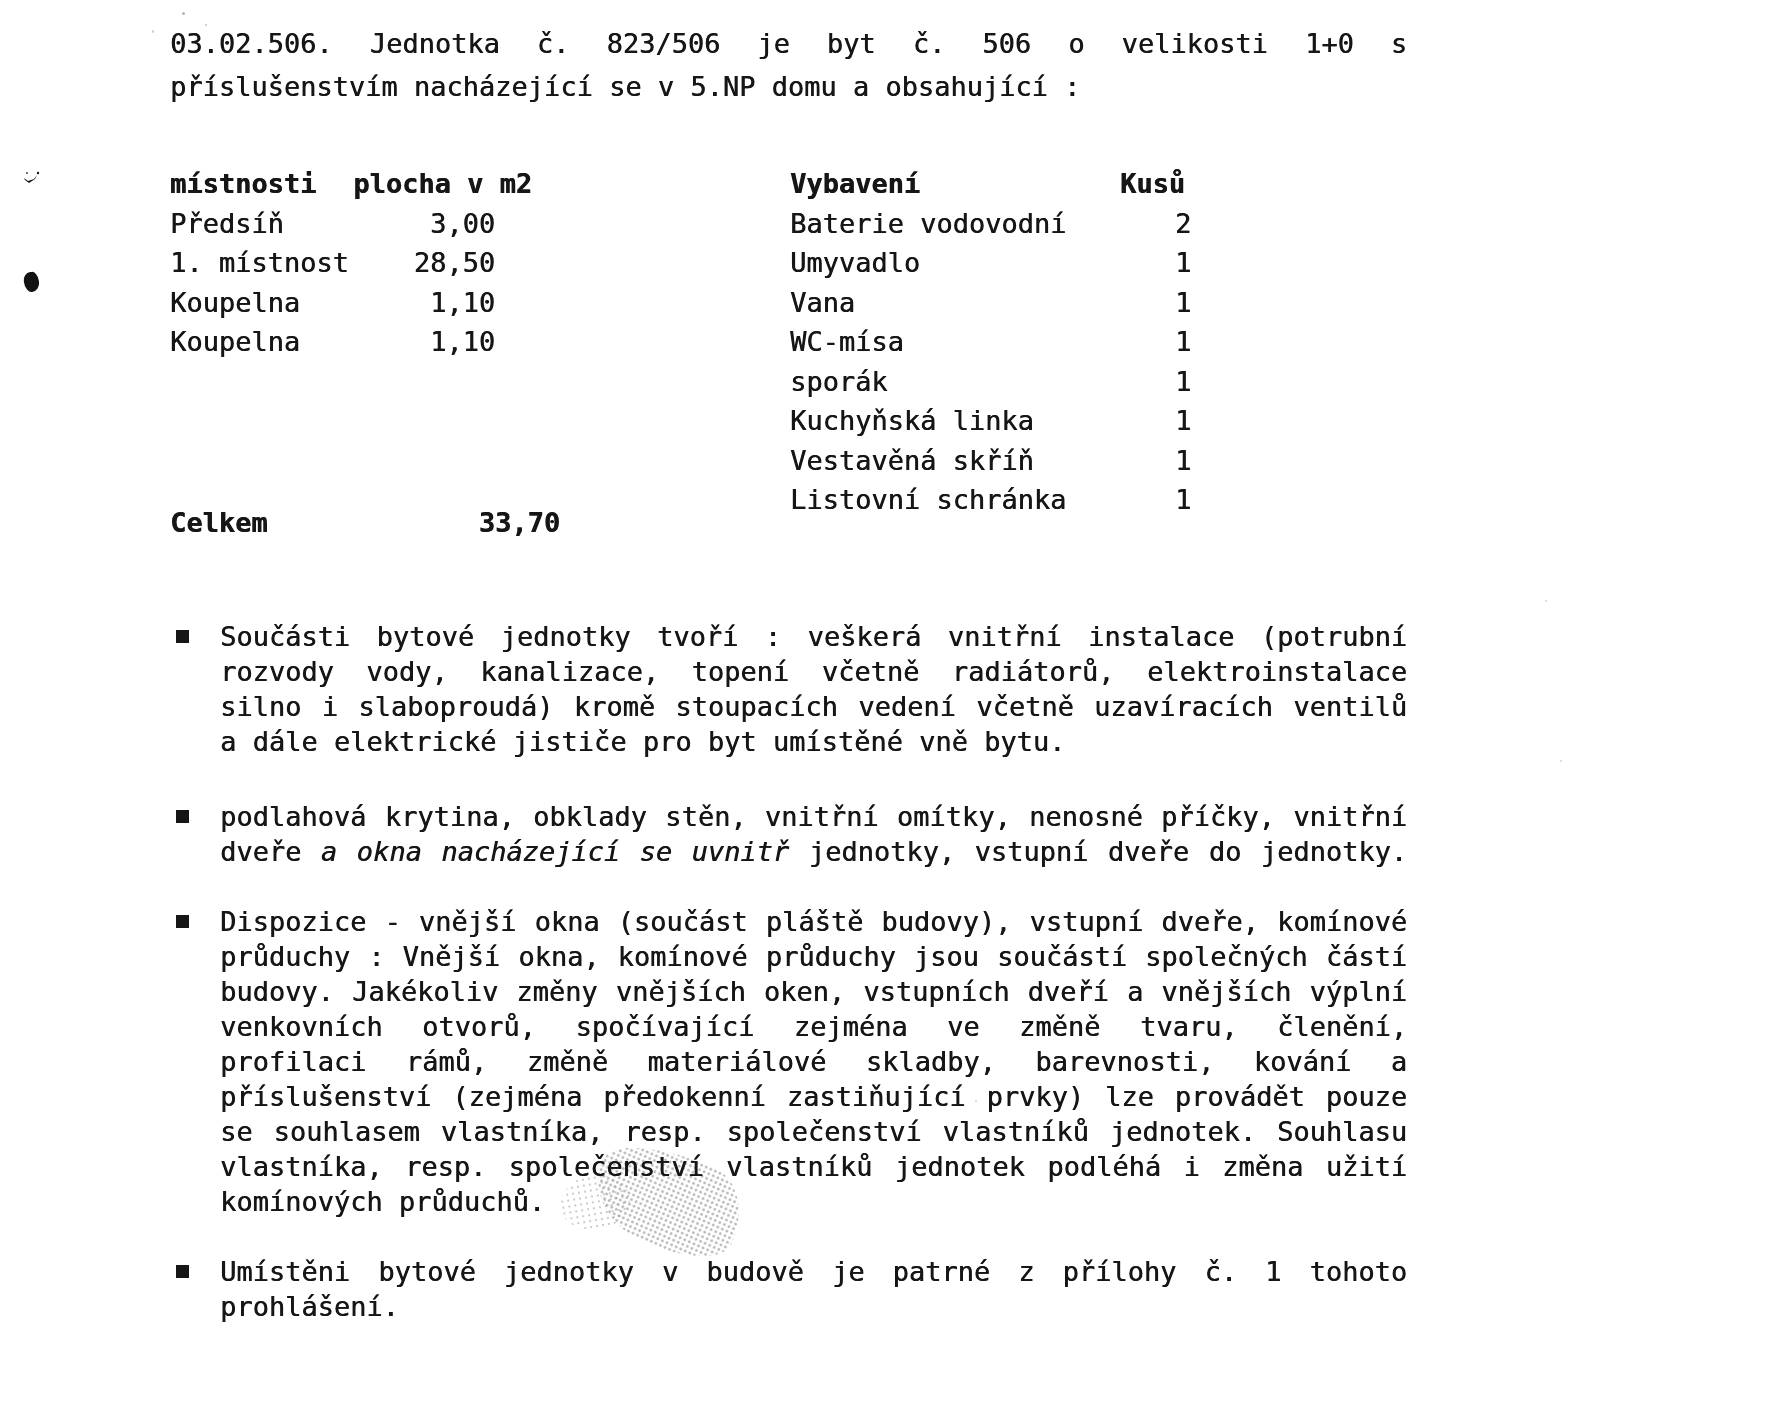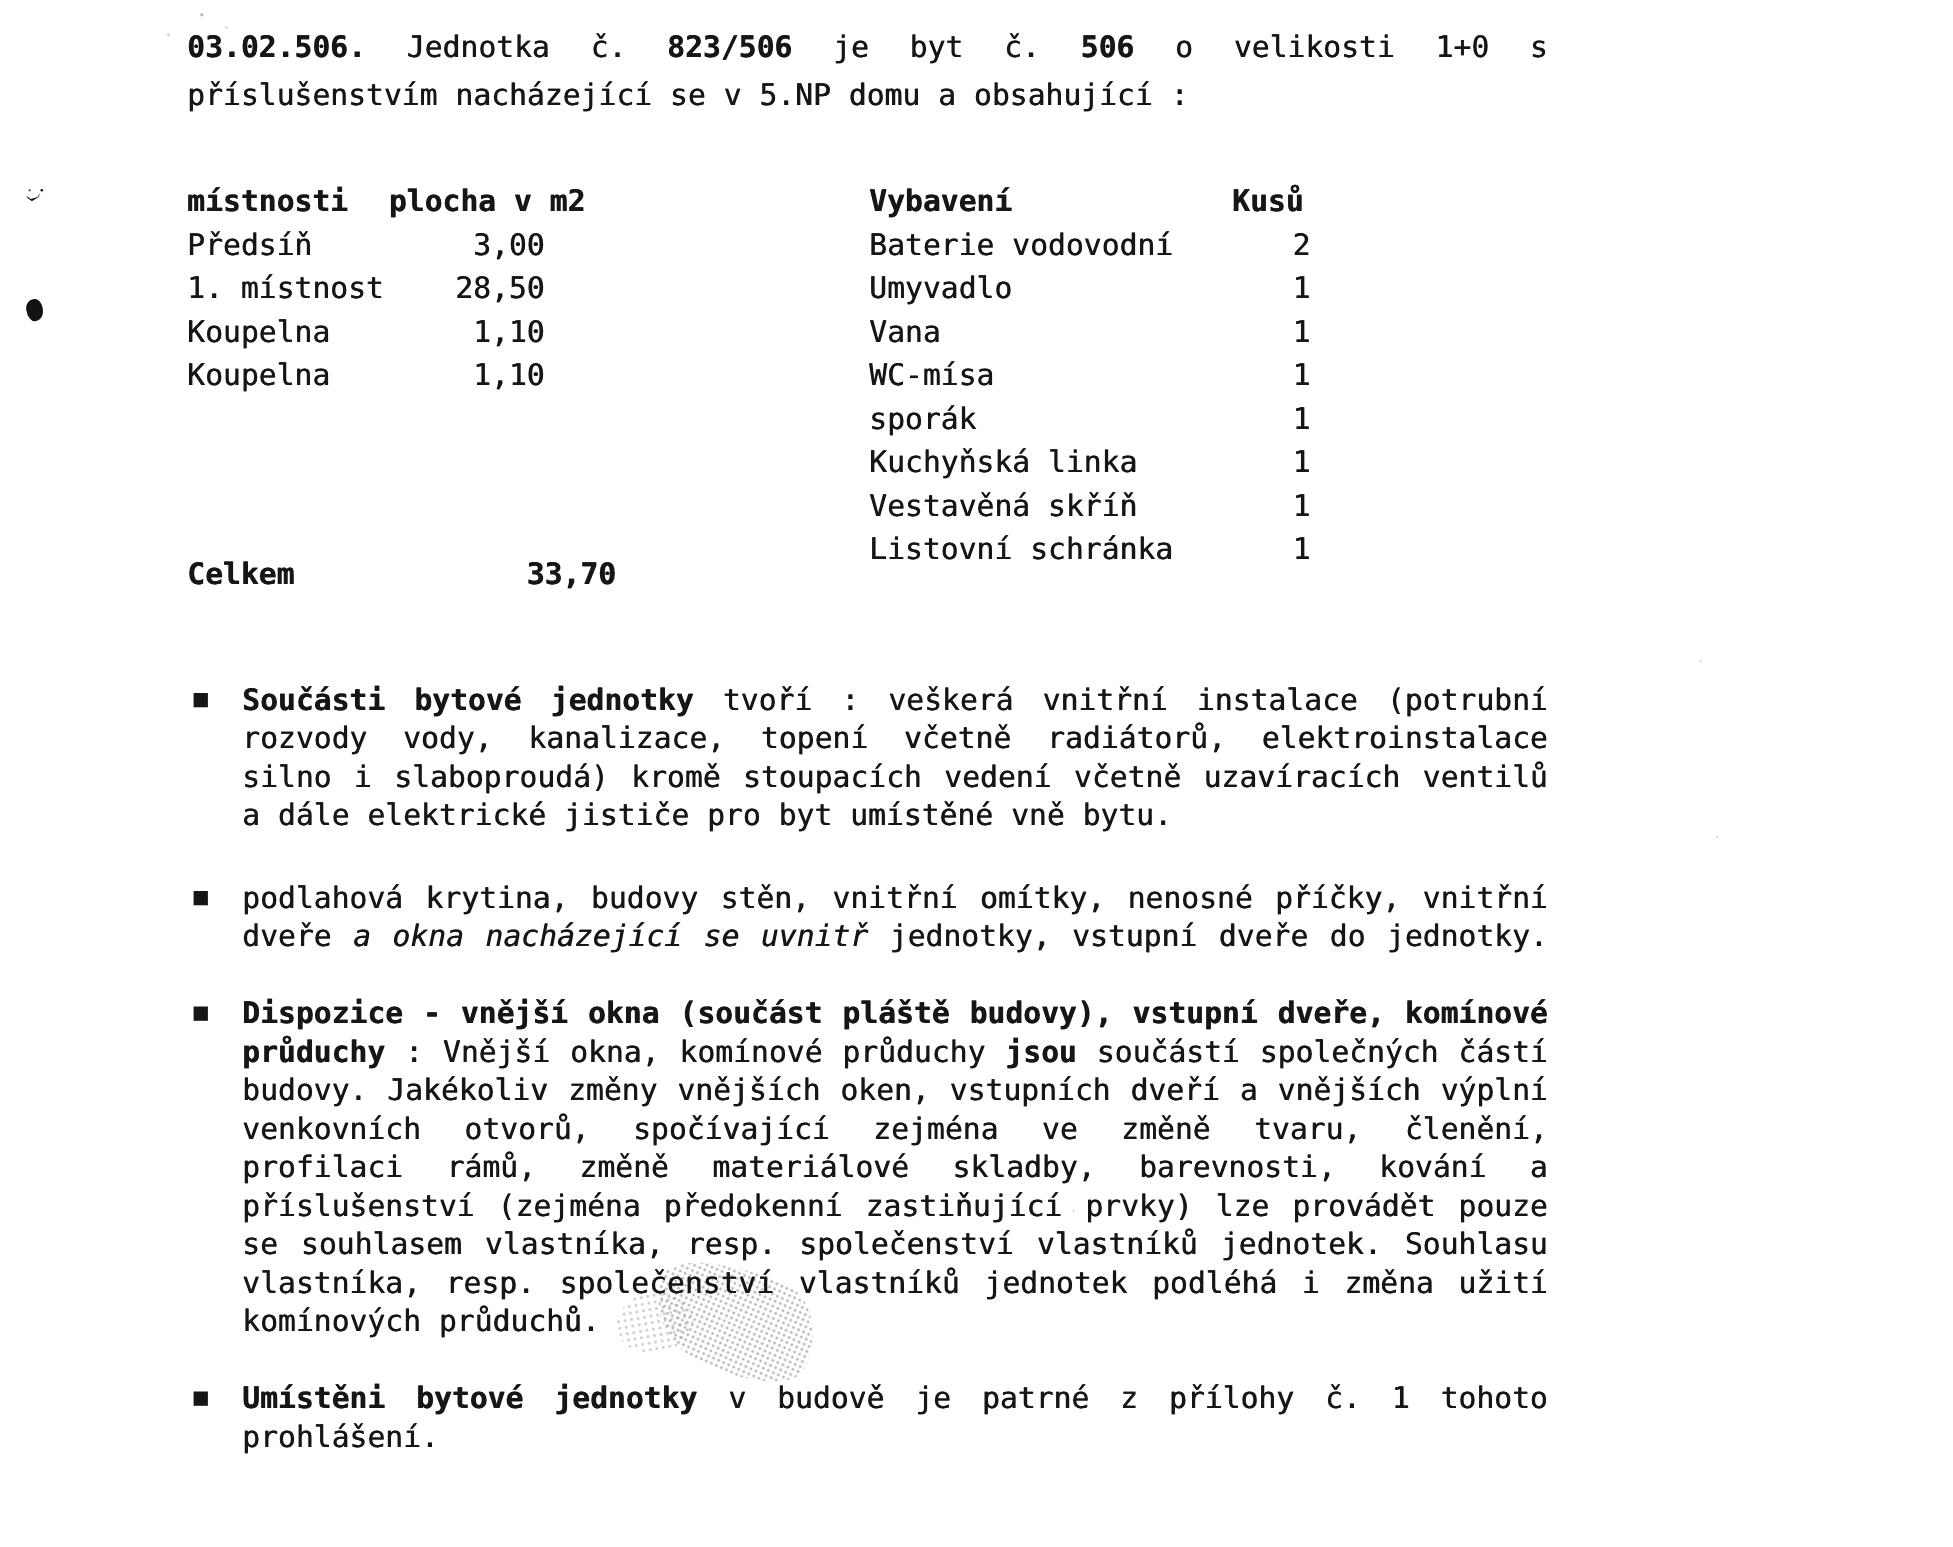--- a/index.html
+++ b/index.html
@@ -9,21 +9,21 @@
     color:#161616;
   }
   .page{position:absolute;left:0;top:0;width:1775px;height:1406px;background:#fff;}
   .content{position:absolute;left:170px;top:22px;width:1237px;}
   .tline{
     font-size:27px;line-height:43px;white-space:pre-wrap;
     text-shadow:0.5px 0 0 currentColor;
   }
   .para .tline{line-height:35px;}
   .tline.just{text-align:justify;text-align-last:justify;}
-  .seg-b{font-weight:700;}
+  .seg-b{font-weight:400;}
   .seg-i{font-style:italic;}
   
   .tables{display:flex;margin-top:33px;}
   .trow{height:39.5px;display:flex;align-items:center;font-size:27px;text-shadow:0.5px 0 0 currentColor;}
   .room-table{width:430px;flex:none;}
   .room-table .name{flex:1;}
   .room-table .val{width:120px;text-align:right;margin-right:105px;flex:none;}
   .room-table .val.total{margin-right:40px;}
   .room-table .spacer{height:118.5px;}
   .room-hdr .c2{margin-left:37px;}
@@ -177,21 +177,21 @@
             <div class="tline just"><span>rozvody vody, kanalizace, topení včetně radiátorů, elektroinstalace</span></div>
             <div class="tline just"><span>silno i slaboproudá) kromě stoupacích vedení včetně uzavíracích ventilů</span></div>
             <div class="tline"><span>a dále elektrické jističe pro byt umístěné vně bytu.</span></div>
           </div>
         </div>
         <div class="bullet-item b2">
           <div class="bullet-marker">
             <span class="bullet-square"></span>
           </div>
           <div class="bullet-text para">
-            <div class="tline just"><span>podlahová krytina, budovy stěn, vnitřní omítky, nenosné příčky, vnitřní</span></div>
+            <div class="tline just"><span>podlahová krytina, obklady stěn, vnitřní omítky, nenosné příčky, vnitřní</span></div>
             <div class="tline just"><span>dveře </span><span class="seg-i">a okna nacházející se uvnitř</span><span> jednotky, vstupní dveře do jednotky.</span></div>
           </div>
         </div>
         <div class="bullet-item b3">
           <div class="bullet-marker">
             <span class="bullet-square"></span>
           </div>
           <div class="bullet-text para">
             <div class="tline just"><span class="seg-b">Dispozice - vnější okna (součást pláště budovy), vstupní dveře, komínové</span></div>
             <div class="tline just"><span class="seg-b">průduchy</span><span> : Vnější okna, komínové průduchy </span><span class="seg-b">jsou</span><span> součástí společných částí</span></div>

